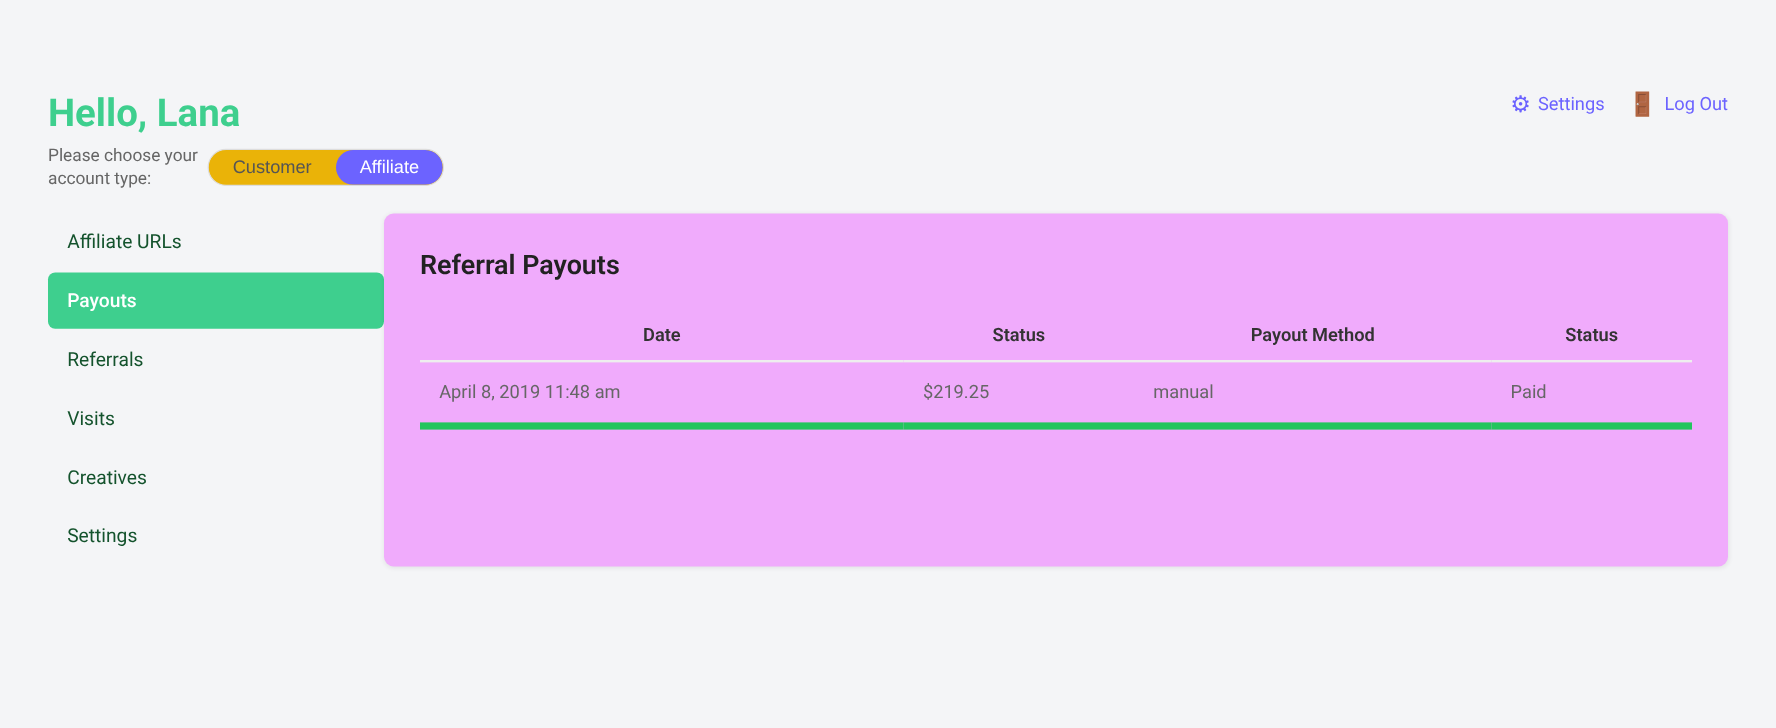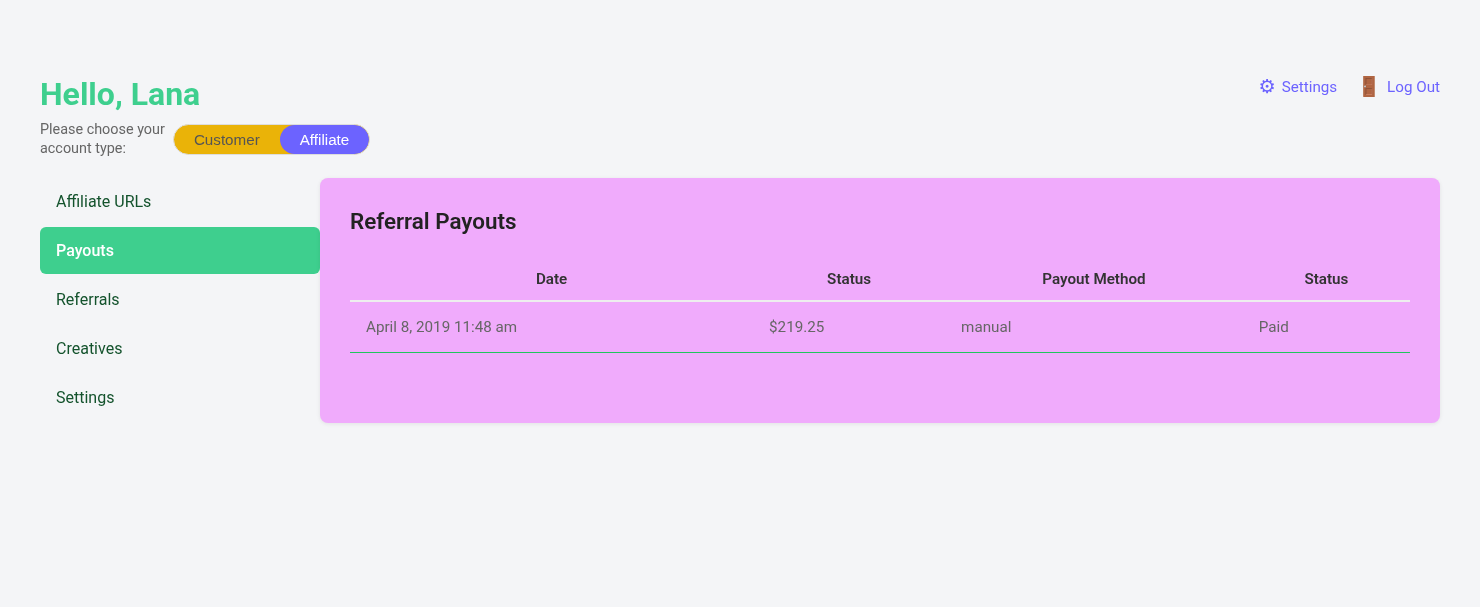--- a/index.html
+++ b/index.html
@@ -129,21 +129,21 @@
       border-bottom: 2px solid #eee;
     }
     .payouts-table th {
       text-align: center;
       padding: 12px 16px;
       font-size: 0.95rem;
       font-weight: 600;
       color: #333;
     }
     .payouts-table tbody tr {
-      border-bottom: 1px solid #22c55e;
+      border-bottom: 6px solid #22c55e;
       margin-top: 32px;
     }
     .payouts-table td {
       padding: 16px 16px;
       font-size: 0.95rem;
       color: #666;
     }
   </style>
 </head>
 <body>
@@ -175,20 +175,21 @@
       </a>
     </div>
   </div>
 
   <div class="main-content">
 
     <div class="sidebar">
     <div class="sidebar-item">Affiliate URLs</div>
         <div class="sidebar-item active">Payouts</div>
         <div class="sidebar-item">Referrals</div>
+        <div class="sidebar-item">Visits</div>
         <div class="sidebar-item">Creatives</div>
         <div class="sidebar-item">Settings</div>
       </div>
 
     <div class="content-area">
       <div class="section-title">Referral Payouts</div>
       <table class="payouts-table">
         <thead>
           <tr>
             <th>Date</th>

